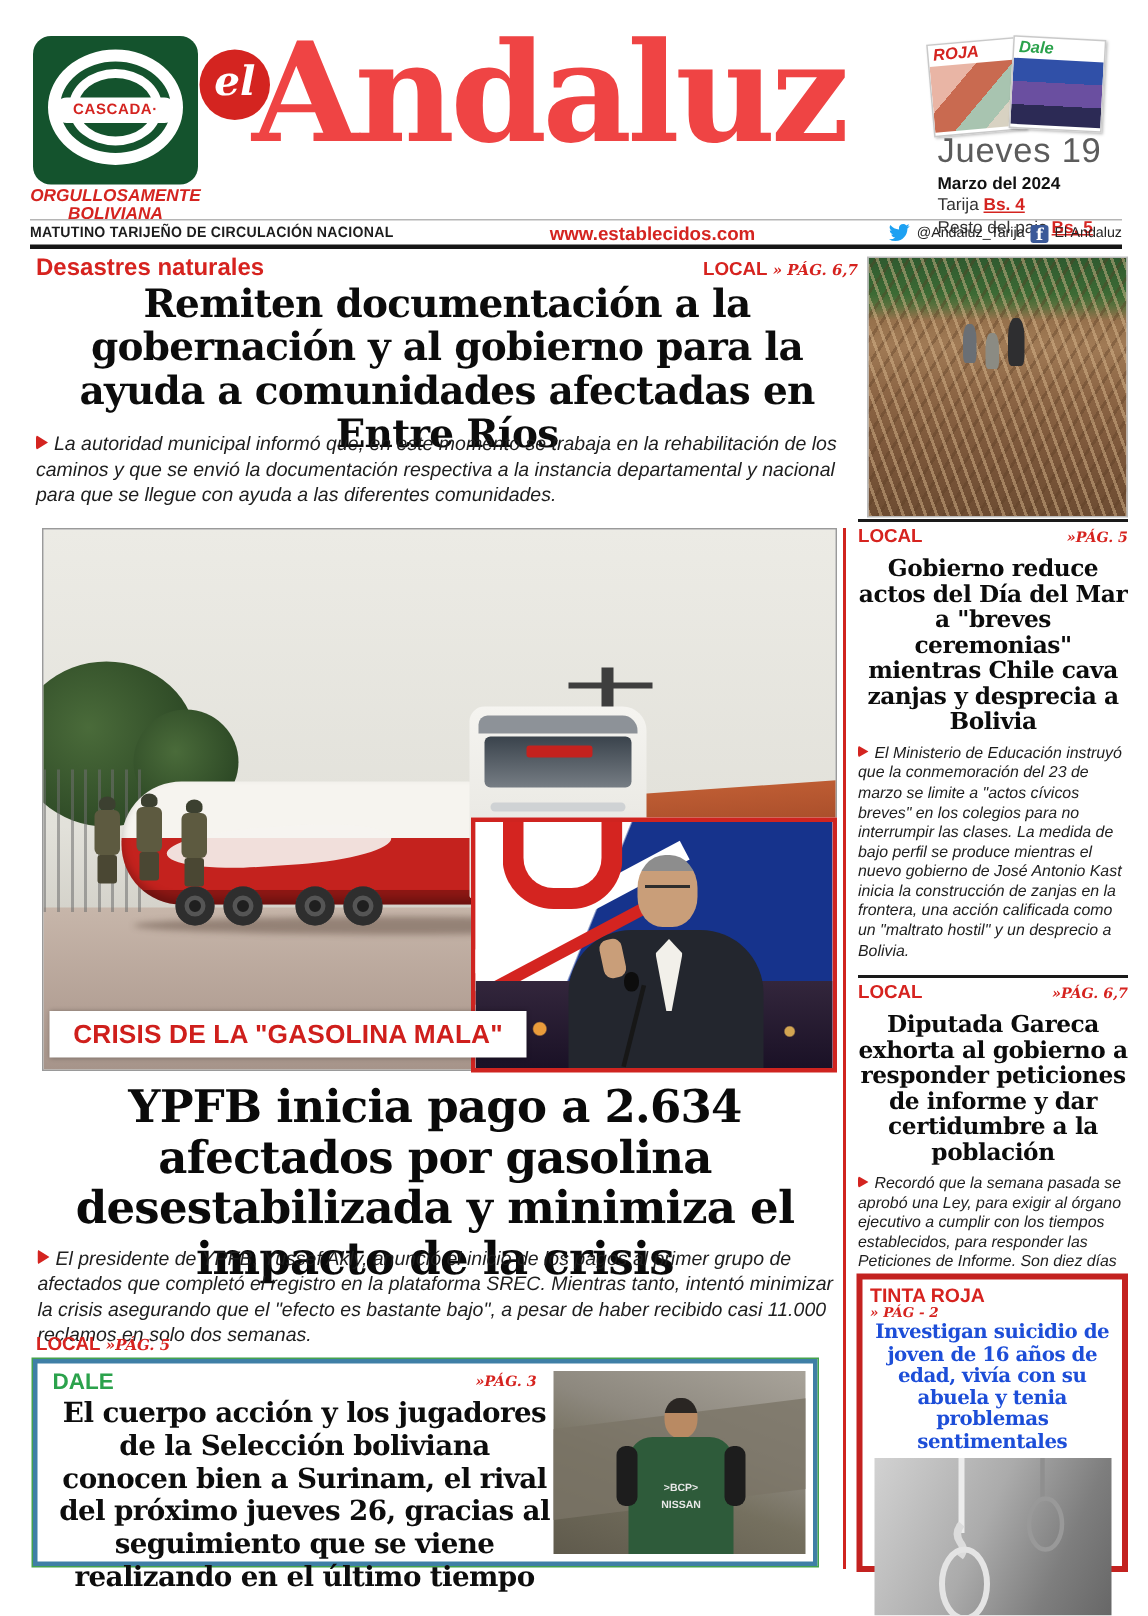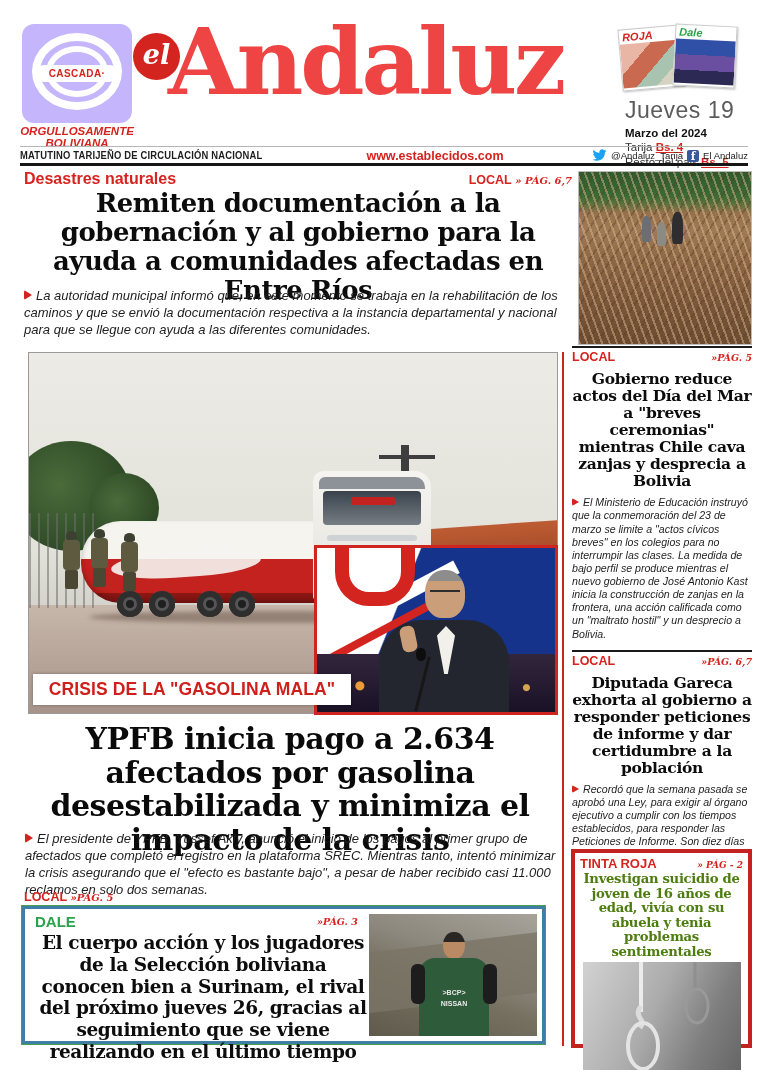--- a/index.html
+++ b/index.html
@@ -1,42 +1,42 @@
 <!DOCTYPE html>
 <html><head>
 <meta charset="utf-8">
 <style>
   html,body{margin:0;padding:0;background:#ffffff;}
   .page{position:relative;width:765px;height:1077px;background:#fff;overflow:hidden;
         font-family:"Liberation Sans","DejaVu Sans",sans-serif;color:#111;}
   .serif{font-family:"DejaVu Serif","Liberation Serif",serif;}
 
   
-  .logo-box{position:absolute;left:22px;top:24px;width:110px;height:99px;background:#c4b5fd;border-radius:12px;}
+  .logo-box{position:absolute;left:22px;top:24px;width:110px;height:99px;background:#14532d;border-radius:12px;}
   .logo-ring1{position:absolute;left:10px;top:9px;right:10px;bottom:13px;border:8px solid #fff;border-radius:50%;}
   .logo-ring2{position:absolute;left:24px;top:22px;right:24px;bottom:26px;border:6px solid #fff;border-radius:50%;}
   .logo-pill{position:absolute;left:14px;top:41px;right:14px;height:17px;background:#fff;border-radius:9px;
              display:flex;align-items:center;justify-content:center;color:#d42420;font-weight:bold;font-size:10px;letter-spacing:.4px;}
   .logo-tagline{position:absolute;left:6px;top:125px;width:142px;text-align:center;color:#d42420;
                 font-weight:bold;font-style:italic;font-size:11.5px;line-height:1.05;}
   .el-circle{position:absolute;left:133px;top:33px;width:47px;height:47px;border-radius:50%;background:#d42420;
              color:#fff;display:flex;align-items:center;justify-content:center;
              font-family:"DejaVu Serif",serif;font-style:italic;font-weight:bold;font-size:27px;padding-bottom:4px;box-sizing:border-box;}
   .masthead{position:absolute;left:168px;top:14px;width:455px;color:#ef4444;
             font-family:"DejaVu Serif","Liberation Serif",serif;font-weight:bold;font-size:92px;line-height:1.05;letter-spacing:-3px;}
   .thumbs{position:absolute;left:620px;top:25px;width:130px;height:64px;}
   .thumb{position:absolute;width:60px;height:60px;background:#fff;border:1px solid #c9c9c9;box-shadow:1px 1px 2px rgba(0,0,0,.25);overflow:hidden;}
   .thumb1{left:0;top:2px;transform:rotate(-5deg);}
   .thumb2{left:54px;top:0;transform:rotate(3deg);}
   .thumb-head{font-weight:bold;font-style:italic;font-size:11px;padding:1px 3px;}
   .thumb1 .thumb-head{color:#d42420;}
   .thumb2 .thumb-head{color:#2ba24c;}
   .thumb1 .thumb-img{height:44px;background:linear-gradient(135deg,#e9b5a5 0 30%,#c96a50 30% 55%,#a8c4b0 55% 75%,#d8d2c2 75%);}
   .thumb2 .thumb-img{height:44px;background:linear-gradient(180deg,#3050a8 0 35%,#6a4fa0 35% 70%,#2c2a55 70%);}
-  .dateblock{position:absolute;left:625px;top:96px;width:132px;line-height:1.25;}
+  .dateblock{position:absolute;left:625px;top:86px;width:132px;line-height:1.25;}
   .date-day{font-size:23px;color:#5c5c5c;letter-spacing:.5px;}
   .date-month{font-size:11.5px;font-weight:bold;color:#111;margin-top:1px;}
   .price-row{font-size:11.5px;color:#333;}
   .bs{color:#d42420;font-weight:bold;text-decoration:underline;}
 
   .infobar{position:absolute;left:20px;top:146px;width:728px;height:17px;border-top:1px solid #b5b5b5;
            display:flex;align-items:center;justify-content:space-between;}
   .info-left{font-size:10px;font-weight:bold;color:#1c1c1c;transform:scaleX(.94);transform-origin:left center;letter-spacing:.2px;}
   .info-site{font-size:12.5px;font-weight:bold;color:#d42420;}
   .info-social{display:flex;align-items:center;gap:4px;font-size:9.5px;color:#222;}
@@ -149,25 +149,25 @@
   .sb-head{display:flex;justify-content:space-between;align-items:baseline;}
   .sb-head .sec{font-size:12.5px;font-weight:bold;color:#d6231f;}
   .sb-head .ref{font-family:"DejaVu Serif",serif;font-style:italic;font-weight:bold;font-size:9.5px;color:#d6231f;}
   .sb-headline{font-family:"DejaVu Serif",serif;font-weight:bold;font-size:15.5px;line-height:1.1;text-align:center;
                color:#0c0c0c;margin:6px 0 7px;letter-spacing:-.3px;}
   .sb-body{font-style:italic;font-size:10.6px;line-height:1.24;color:#1e1e1e;}
   .sb-body .bullet{border-left-width:7px;border-top-width:4px;border-bottom-width:4px;}
 
   
   .tinta-box{position:absolute;left:571px;top:849px;width:181px;height:199px;border:4px solid #c32220;background:#fff;box-sizing:border-box;}
-  .tr-head{display:flex;justify-content:space-between;align-items:baseline;padding:3px 5px 0;}
+  .tr-head{display:flex;justify-content:space-between;align-items:baseline;padding:3px 5px 0;flex-direction:column;}
   .tr-head .sec{font-size:13px;font-weight:bold;color:#d6231f;}
   .tr-head .ref{font-family:"DejaVu Serif",serif;font-style:italic;font-weight:bold;font-size:9px;color:#d6231f;}
   .tr-headline{font-family:"DejaVu Serif",serif;font-weight:bold;font-size:13.2px;line-height:1.1;text-align:center;
-               color:#4d7c0f;margin:1px 3px 3px;letter-spacing:-.3px;}
+               color:#1d4ed8;margin:1px 3px 3px;letter-spacing:-.3px;}
   .tr-photo{margin:0 auto;width:158px;height:108px;position:relative;overflow:hidden;
             background:linear-gradient(115deg,#d2d2d2 0%,#ababab 45%,#7e7e7e 75%,#666 100%);}
 </style>
 </head>
 <body>
 
 <div class="page">
 
   <div class="logo-box">
     <div class="logo-ring1"></div>

